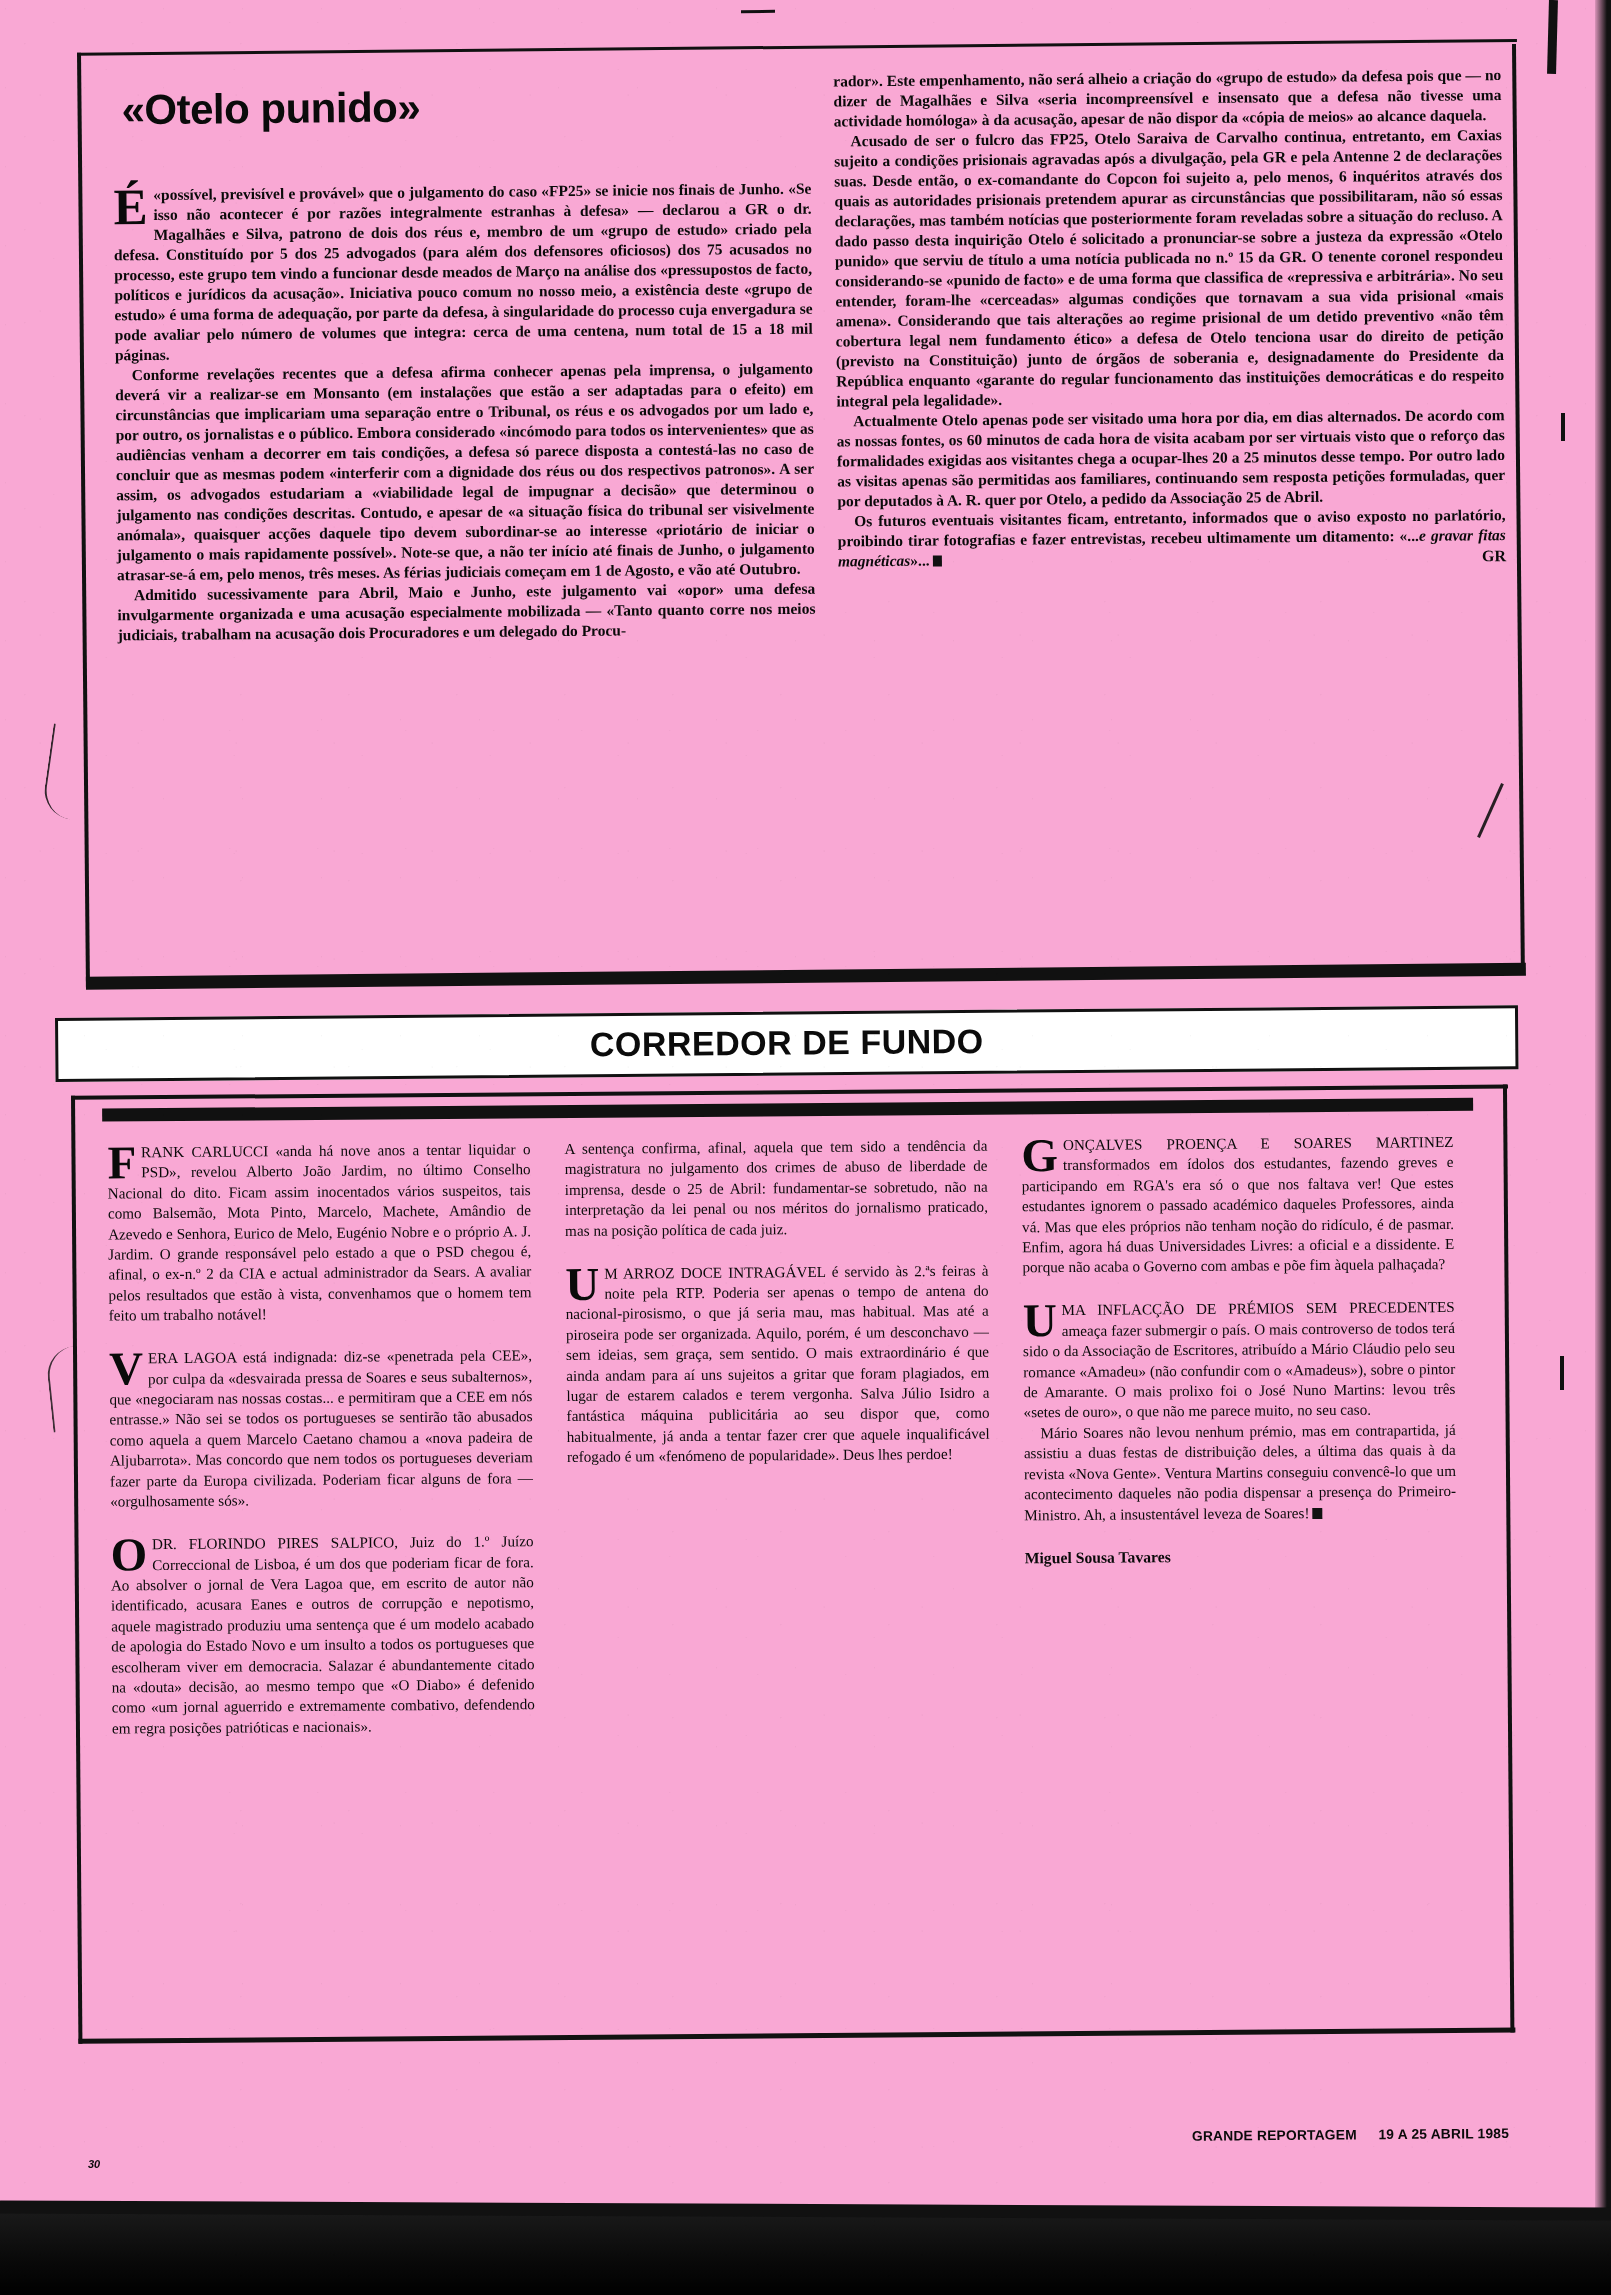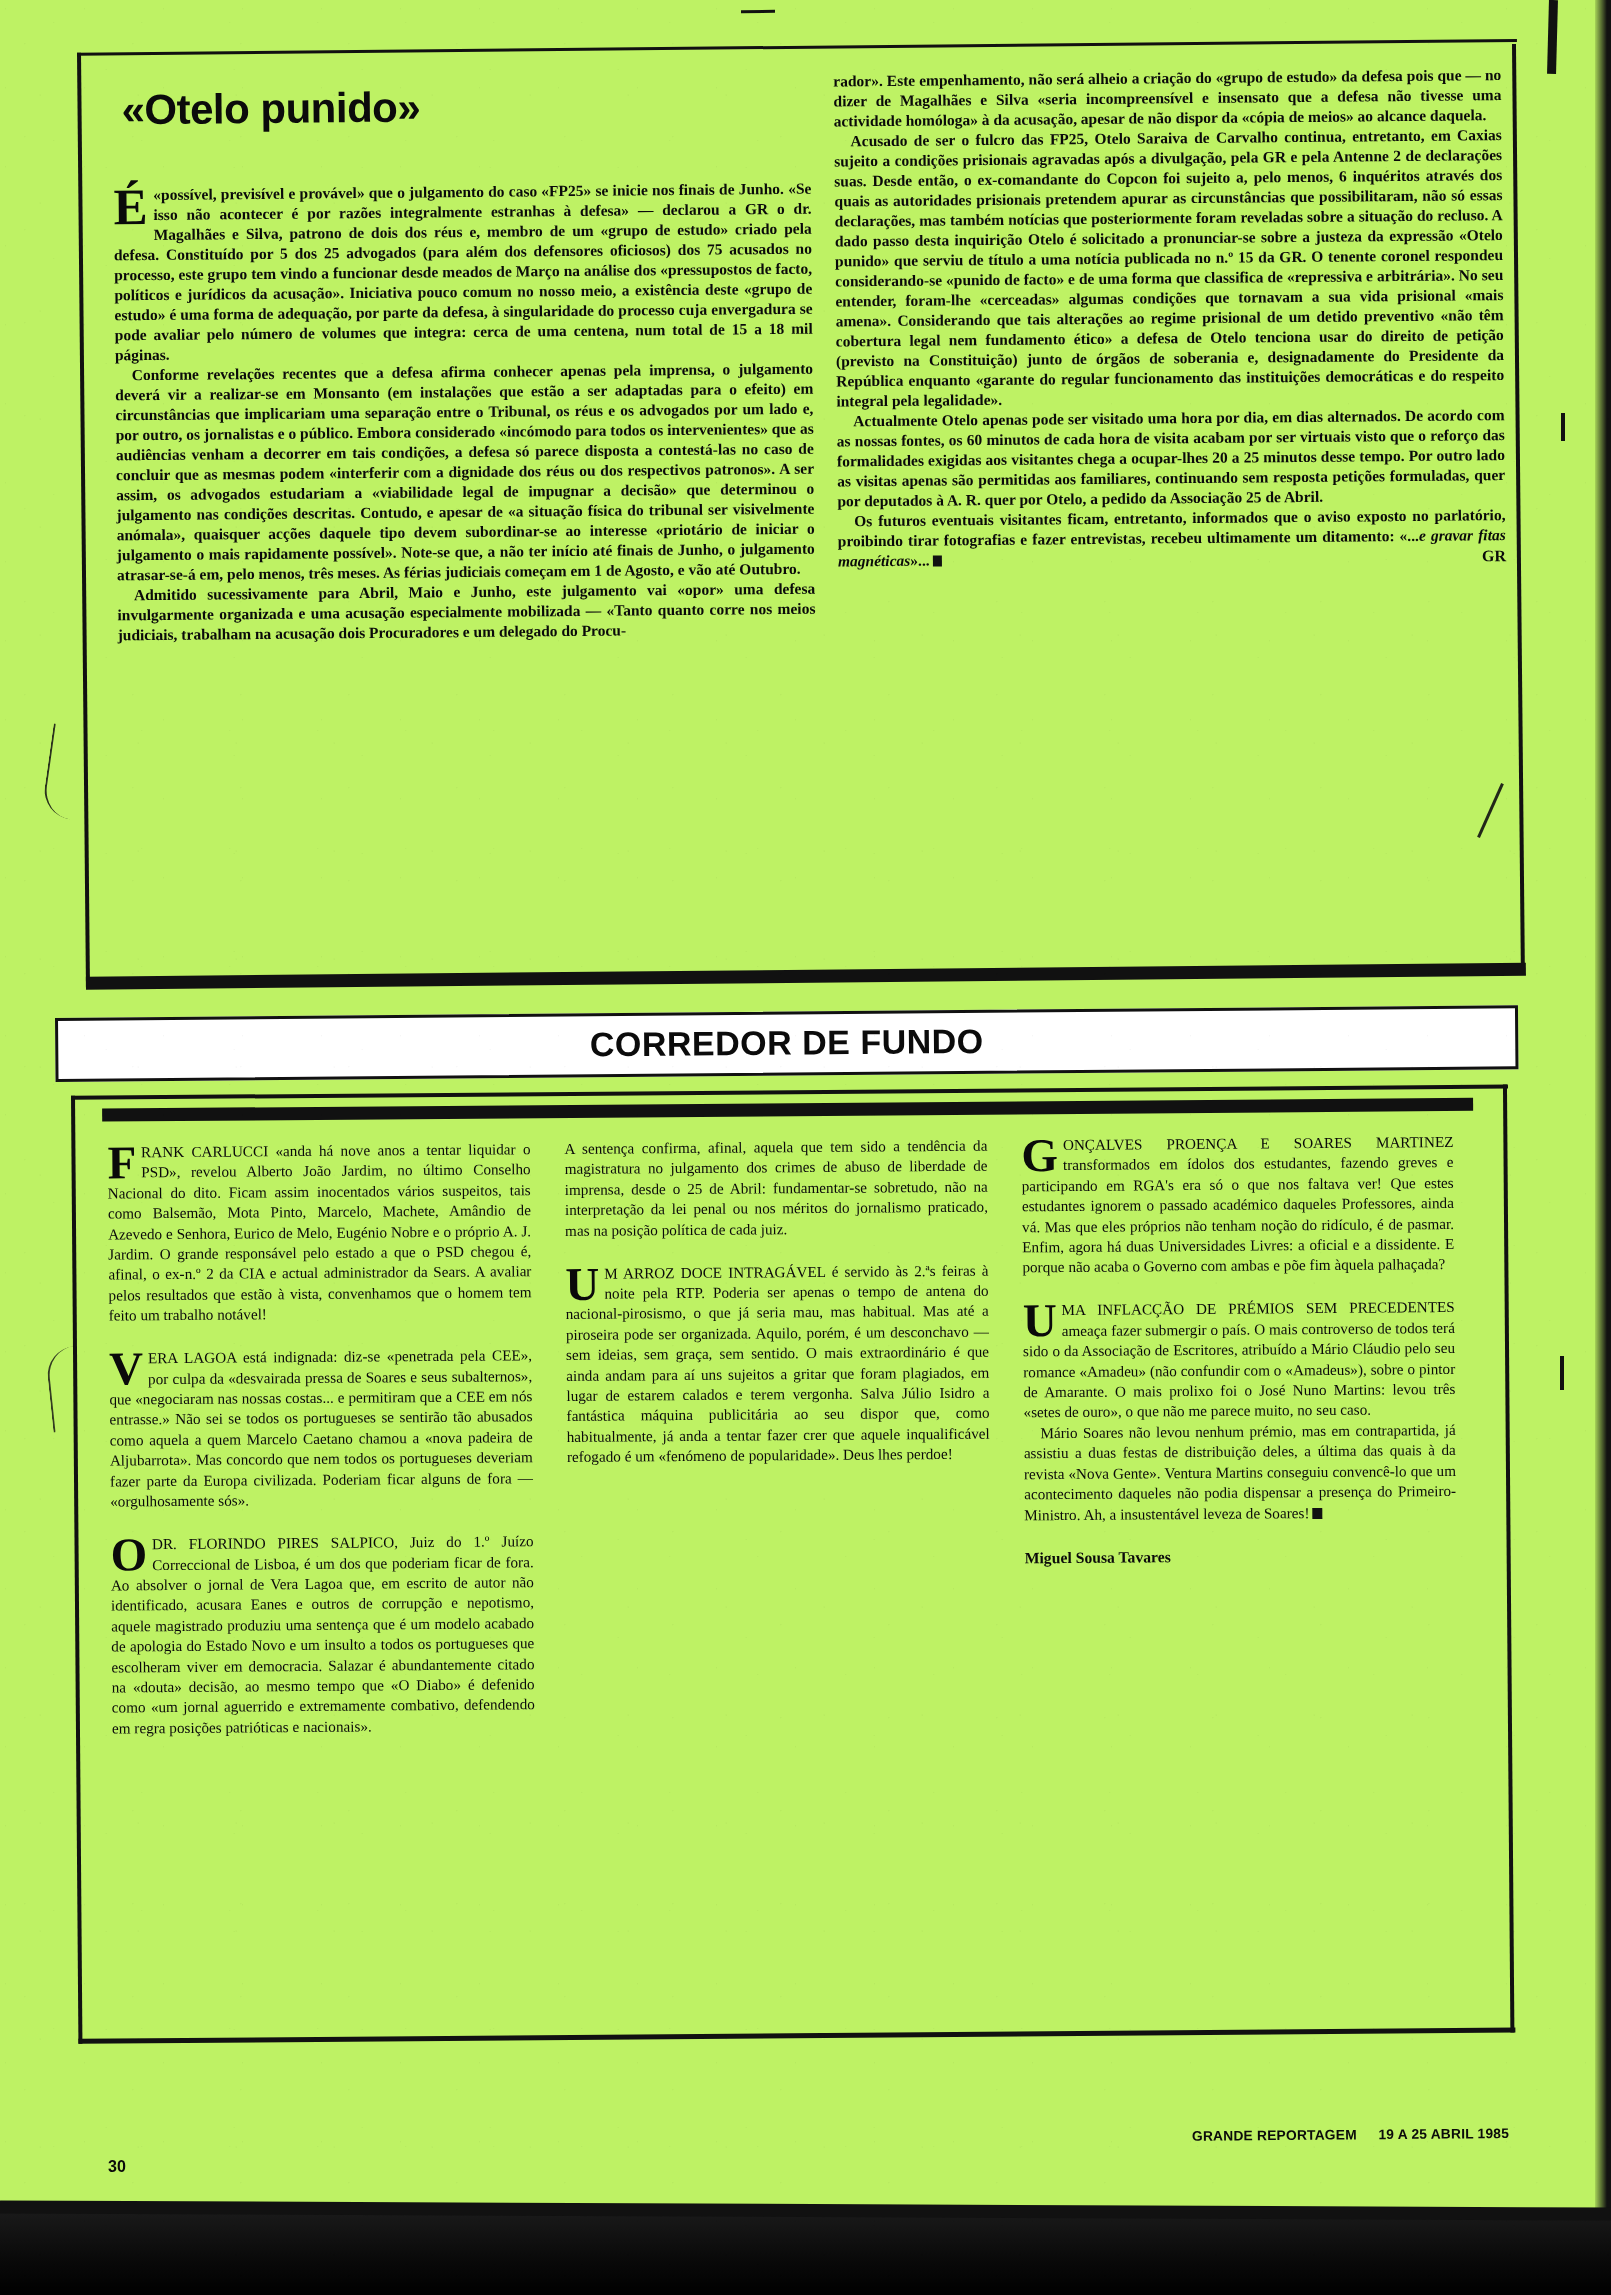--- a/index.html
+++ b/index.html
@@ -5,21 +5,21 @@
   html,body{margin:0;padding:0;background:#ffffff;}
   body{
     width:1612px;height:2295px;position:relative;overflow:hidden;
     font-family:"Liberation Serif", serif;
     color:#0a0a0a;
     background:#f7f6f2;
   }
   
   #page{
     position:absolute;inset:0;
-    background:#bef264;
+    background:#f9a8d4;
   }
   
   #grain{
     position:absolute;inset:0;pointer-events:none;
     background-image:
       radial-gradient(circle at 7% 11%, rgba(0,0,0,.05) 0 0.5px, transparent 1px),
       radial-gradient(circle at 23% 47%, rgba(0,0,0,.04) 0 0.5px, transparent 1px),
       radial-gradient(circle at 61% 19%, rgba(0,0,0,.045) 0 0.5px, transparent 1px),
       radial-gradient(circle at 83% 71%, rgba(0,0,0,.04) 0 0.5px, transparent 1px),
       radial-gradient(circle at 41% 88%, rgba(0,0,0,.04) 0 0.5px, transparent 1px);
@@ -116,23 +116,23 @@
   
   .footer-line{
     position:absolute;left:1096px;top:2126px;width:413px;
     text-align:right;
     font-family:"Liberation Sans", sans-serif;
     font-weight:700;font-size:13.8px;letter-spacing:0.2px;
     transform:rotate(-0.5deg);transform-origin:right top;
   }
   .footer-line .pub{margin-right:21.6px;}
   .pagenum{
-    position:absolute;left:108px;top:2158px;
-    font-family:"Liberation Sans", sans-serif;
-    font-weight:700;font-size:16px;
+    position:absolute;left:88px;top:2158px;
+    font-family:"Liberation Sans", sans-serif;
+    font-weight:700;font-size:11px;font-style:italic;
   }
 
   
   .edge-bottom{
     position:absolute;left:0;top:2211px;width:1612px;height:85px;
     background:linear-gradient(180deg,#1a1a1a 0%,#0a0a0a 55%,#000 100%);
   }
   .edge-bottom::after{
     content:"";position:absolute;left:0;top:-6.9px;width:1612px;height:12.8px;
     background:#111;transform:rotate(0.25deg);

